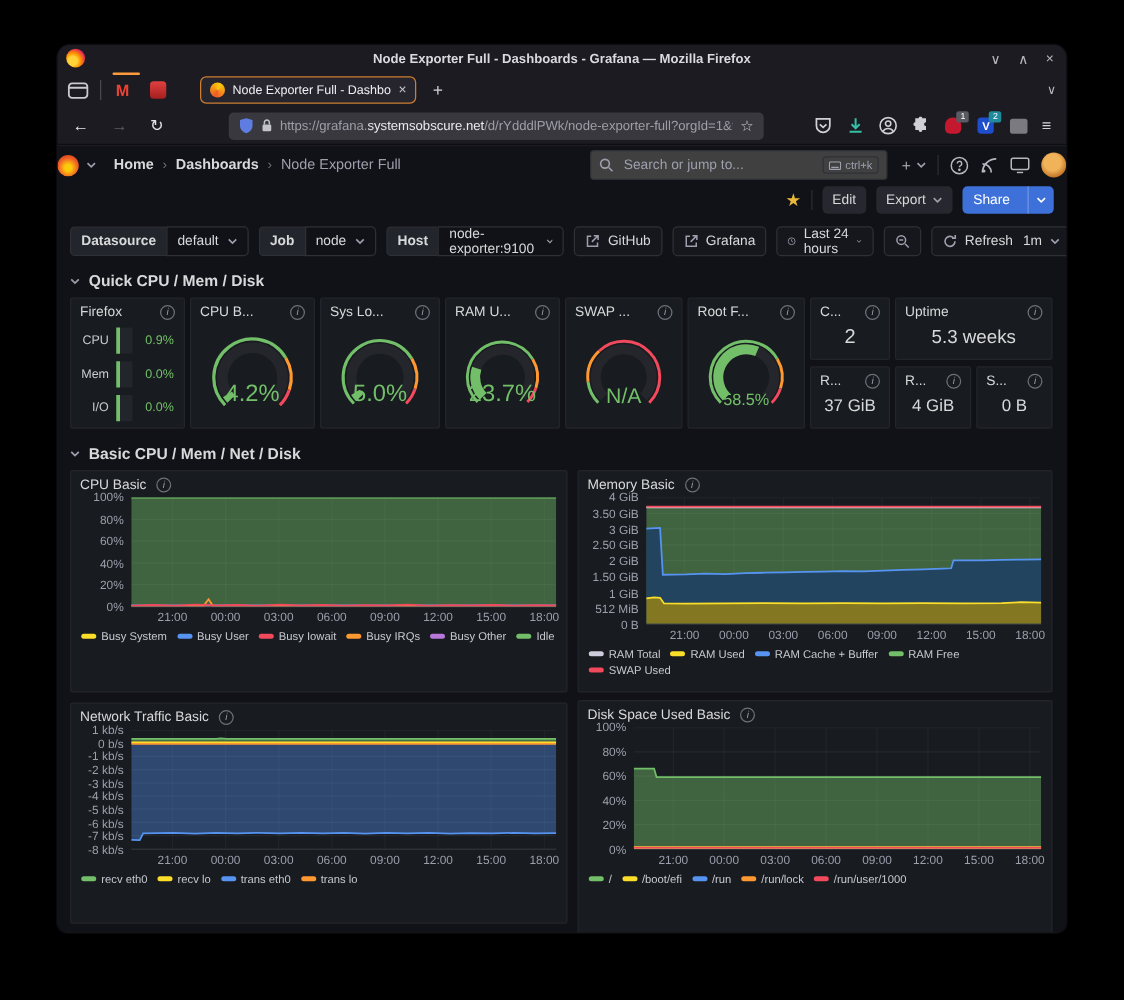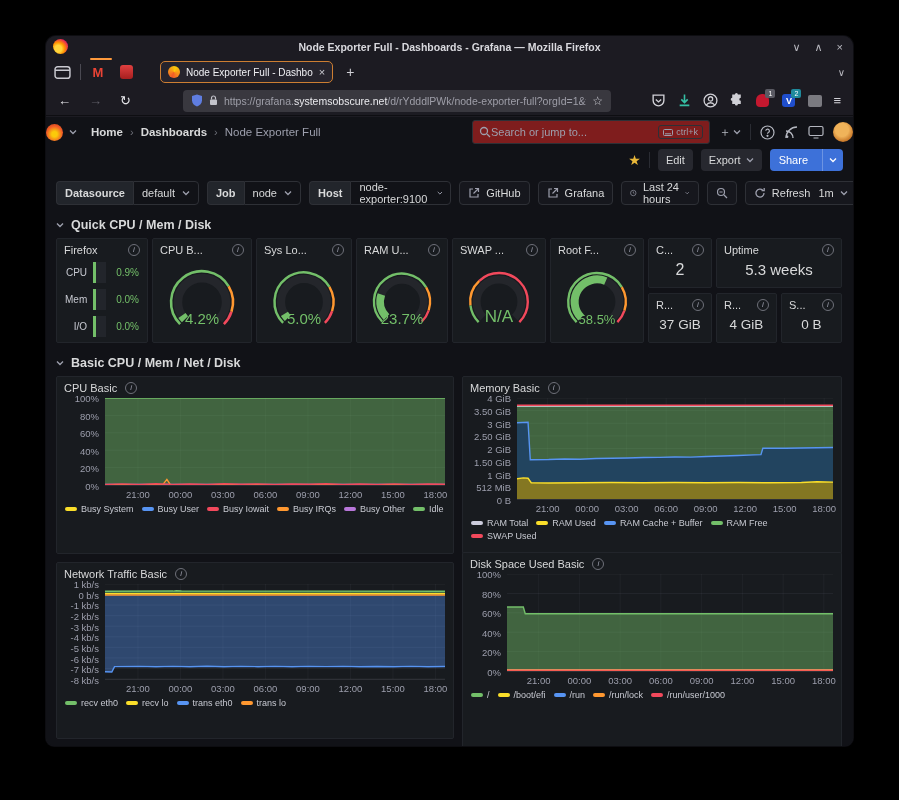--- a/index.html
+++ b/index.html
@@ -52,22 +52,22 @@
   .grafana{position:absolute;top:81px;left:0;right:0;bottom:0;background:#111217;color:#d8d9da;}
   .crumb-bar{height:30px;display:flex;align-items:center;padding:0 0;gap:6px;}
   .g-logo{width:17px;height:17px;border-radius:50%;
     background:radial-gradient(circle at 50% 60%,#FBCA0A 0 20%,#F05A28 60%,#b23c12 100%);}
   .chev{width:8px;height:8px;color:#9d9fad;}
   .crumbs{display:flex;align-items:center;gap:7px;font-size:11.5px;margin-left:8px;}
   .crumb{color:#d8d9da;font-weight:600;}
   .crumb.current{color:#9d9fad;font-weight:400;}
   .crumb-sep{color:#6e7079;font-size:11px;}
   .crumb-right{margin-left:auto;display:flex;align-items:center;gap:9px;}
-  .searchbox{width:238px;height:24px;border:1px solid #2e3036;background:#7f1d1d;border-radius:3px;
-    display:flex;align-items:center;gap:0;padding:0 6px;color:#9d9fad;font-size:11px;}
+  .searchbox{width:238px;height:24px;border:1px solid #2e3036;background:#404040;border-radius:3px;
+    display:flex;align-items:center;gap:8px;padding:0 6px;color:#9d9fad;font-size:11px;}
   .kbd{margin-left:auto;border:1px solid #2e3036;border-radius:3px;padding:1px 4px;font-size:9px;
     color:#9d9fad;display:flex;gap:3px;align-items:center;}
   .topicon{color:#b4b7c0;display:flex;align-items:center;gap:2px;font-size:12px;}
   .vdiv{width:1px;height:16px;background:#2a2c33;}
   .avatar{width:20px;height:20px;border-radius:50%;
     background:radial-gradient(circle at 45% 40%,#f0b35a 0 40%,#c97a2b 70%,#8a4d17 100%);}
   .actions-row{height:26px;display:flex;align-items:center;justify-content:flex-end;gap:8px;padding:0 10px;}
   .fav-star{color:#eab839;font-size:14px;}
   .btn{height:22px;display:flex;align-items:center;gap:5px;padding:0 8px;border-radius:4px;
     background:rgba(204,204,220,0.12);color:#d8d9da;font-size:11px;}
@@ -97,21 +97,21 @@
     font-size:8px;line-height:10px;text-align:center;font-style:italic;margin-left:8px;}
   .pressure-rows{padding:6px 8px 0;display:flex;flex-direction:column;gap:6px;}
   .prow{display:flex;align-items:center;font-size:10px;color:#c7c9d1;gap:6px;}
   .prow .plabel{width:26px;text-align:right;}
   .pbar{width:15px;height:21px;background:#22252b;border-left:3px solid #73BF69;}
   .pval{color:#73BF69;margin-left:4px;font-size:10px;}
   .gauge-box{position:relative;height:78px;margin-top:2px;}
   .gauge-svg{position:absolute;inset:0 6px;}
   .gauge-svg svg{width:100%;height:100%;}
   .gauge-val{position:absolute;left:0;right:0;bottom:9px;text-align:center;color:#73BF69;
-    font-size:15px;font-weight:500;}
+    font-size:19px;font-weight:500;}
   .stat-val{flex:1;display:flex;align-items:center;justify-content:center;color:#d8d9da;
     font-size:15px;font-weight:500;padding-bottom:4px;}
   .statp{display:flex;flex-direction:column;}
   
   .charts-area{position:relative;margin:6px 10px 0;height:365px;}
   .chart-wrap{display:flex;padding:4px 8px 0 4px;}
   .ylab{width:44px;position:relative;flex:none;}
   .ytick{position:absolute;right:6px;font-size:9.5px;color:#9d9fad;white-space:nowrap;}
   .plot-col{flex:1;min-width:0;}
   .plot{position:relative;border-bottom:1px solid rgba(204,204,220,0.12);}
@@ -741,21 +741,21 @@
             <div class="litem">
               <span class="lswatch" style="background:#5794F2"></span>
               <span>trans eth0</span>
             </div>
             <div class="litem">
               <span class="lswatch" style="background:#FF9830"></span>
               <span>trans lo</span>
             </div>
           </div>
       </div>
-      <div class="panel" style="left:406px;top:176px;width:380px;height:216px">
+      <div class="panel" style="left:406px;top:184px;width:380px;height:216px">
         <div class="ptitle" style="justify-content:flex-start">
             <span class="t">Disk Space Used Basic</span>
             <span class="info">i</span>
           </div>
         <div class="chart-wrap">
             <div class="ylab" style="width: 40px; height: 98px;">
               <div class="ytick" style="top: -5px;">100%</div>
               <div class="ytick" style="top: 14.6px;">80%</div>
               <div class="ytick" style="top: 34.2px;">60%</div>
               <div class="ytick" style="top: 53.8px;">40%</div>

